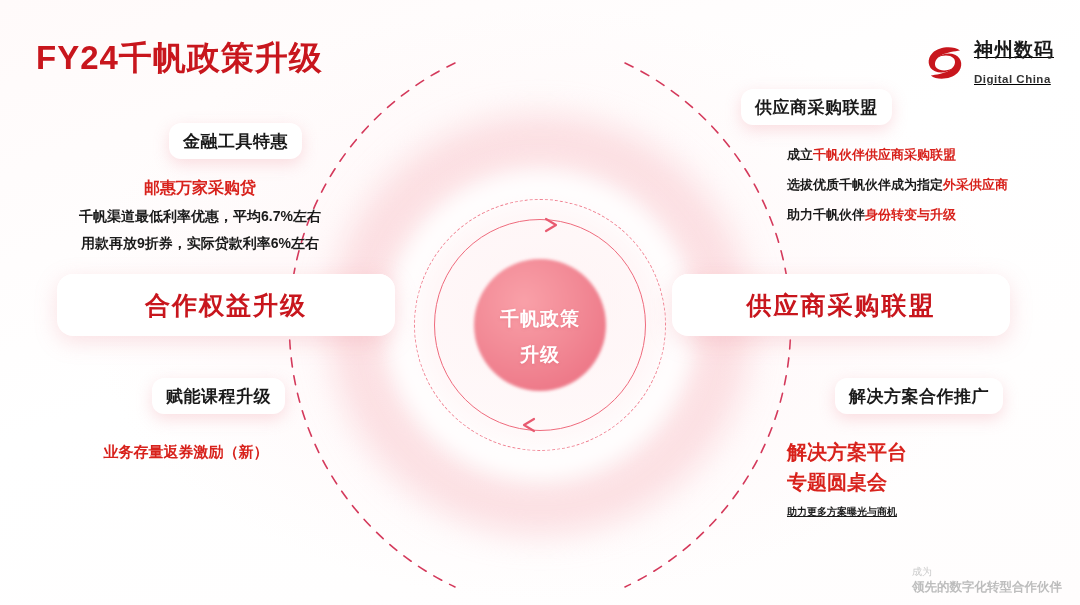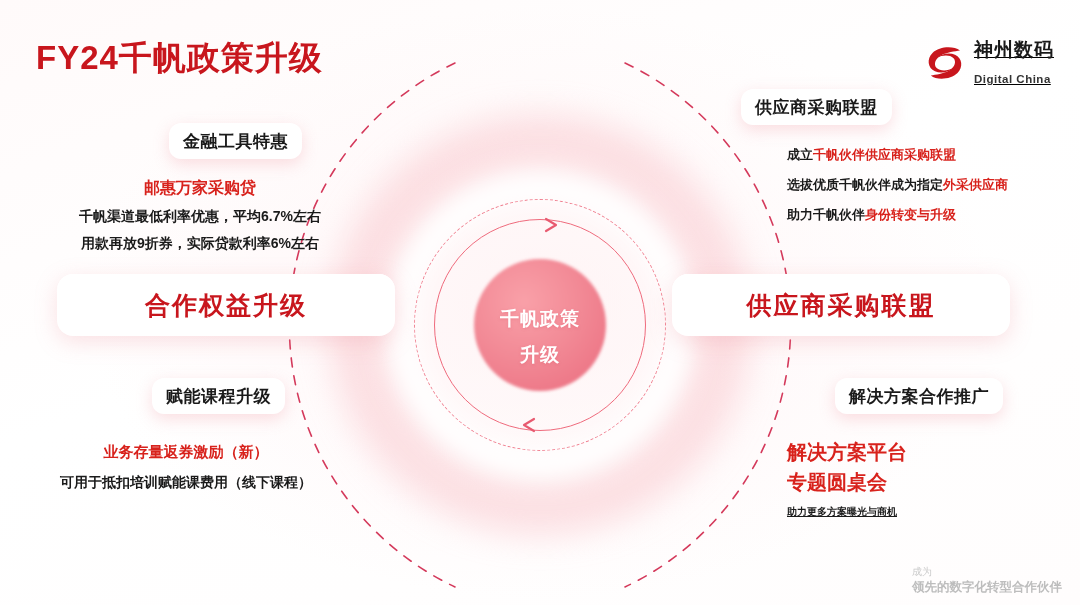--- a/index.html
+++ b/index.html
@@ -178,21 +178,20 @@
     <div class="line red hl">邮惠万家采购贷</div>
     <div class="line d">千帆渠道最低利率优惠，平均6.7%左右</div>
     <div class="line d">用款再放9折券，实际贷款利率6%左右</div>
   </div>
 
   <div class="chip" id="chip-course">
     <span>赋能课程升级</span>
   </div>
   <div class="block" id="blk-course">
     <div class="line red hl">业务存量返券激励（新）</div>
-    <div class="line d">可用于抵扣培训赋能课费用（线下课程）</div>
   </div>
 
   <div class="chip" id="chip-supply">
     <span>供应商采购联盟</span>
   </div>
   <div class="block" id="blk-supply">
     <div class="line d">
       <span>成立</span><span class="red-ink">千帆伙伴供应商采购联盟</span>
     </div>
     <div class="line d">

